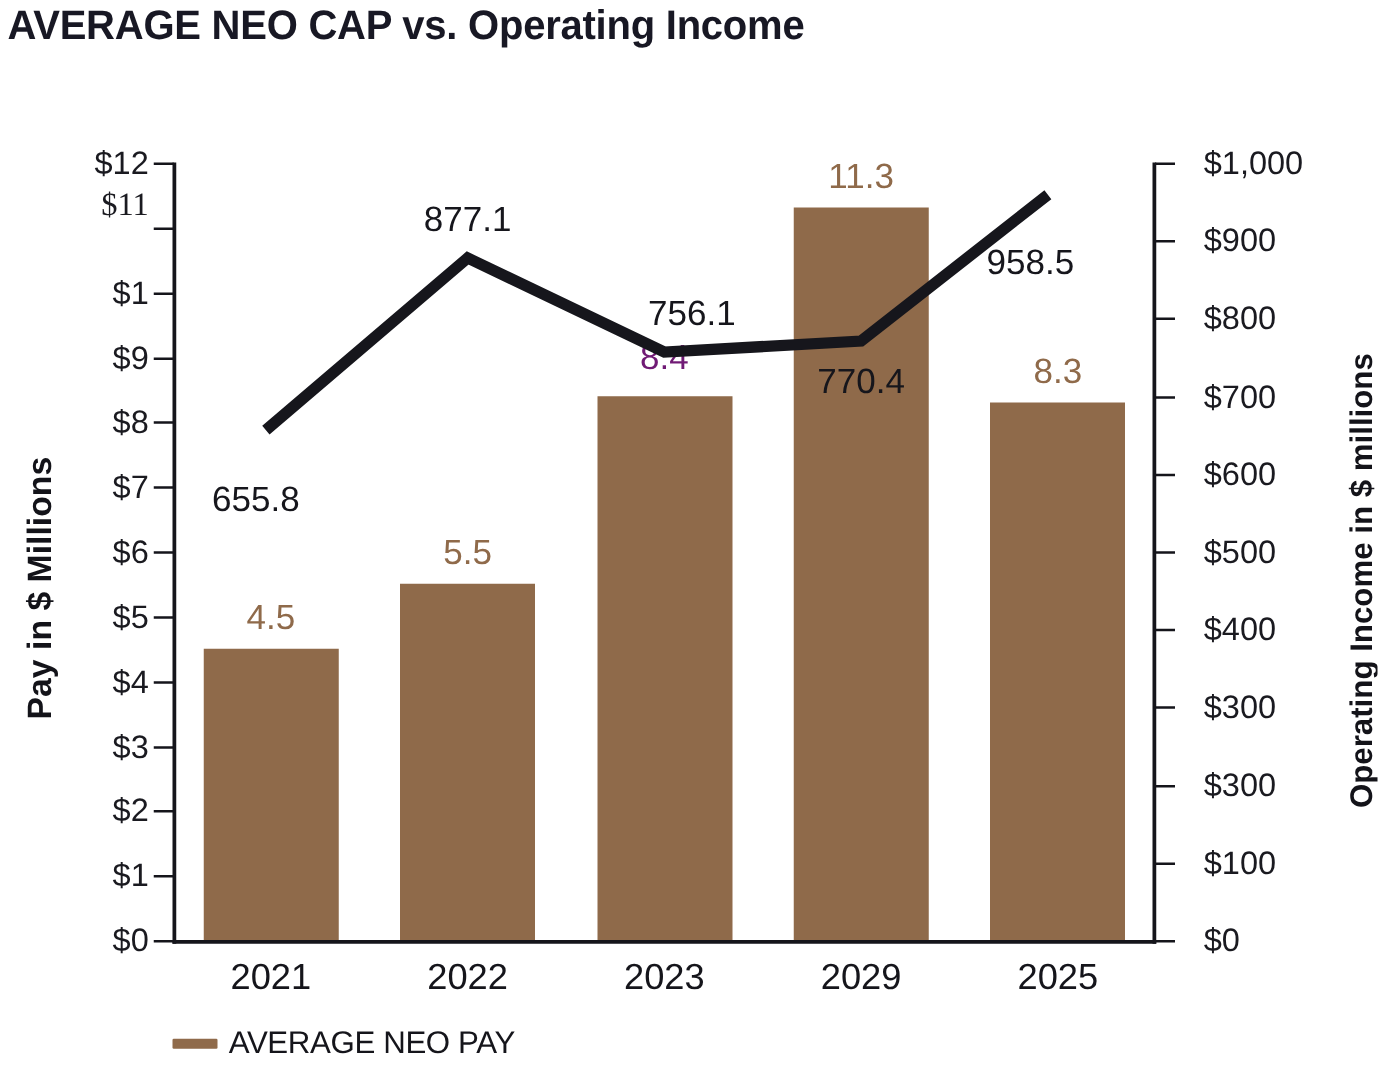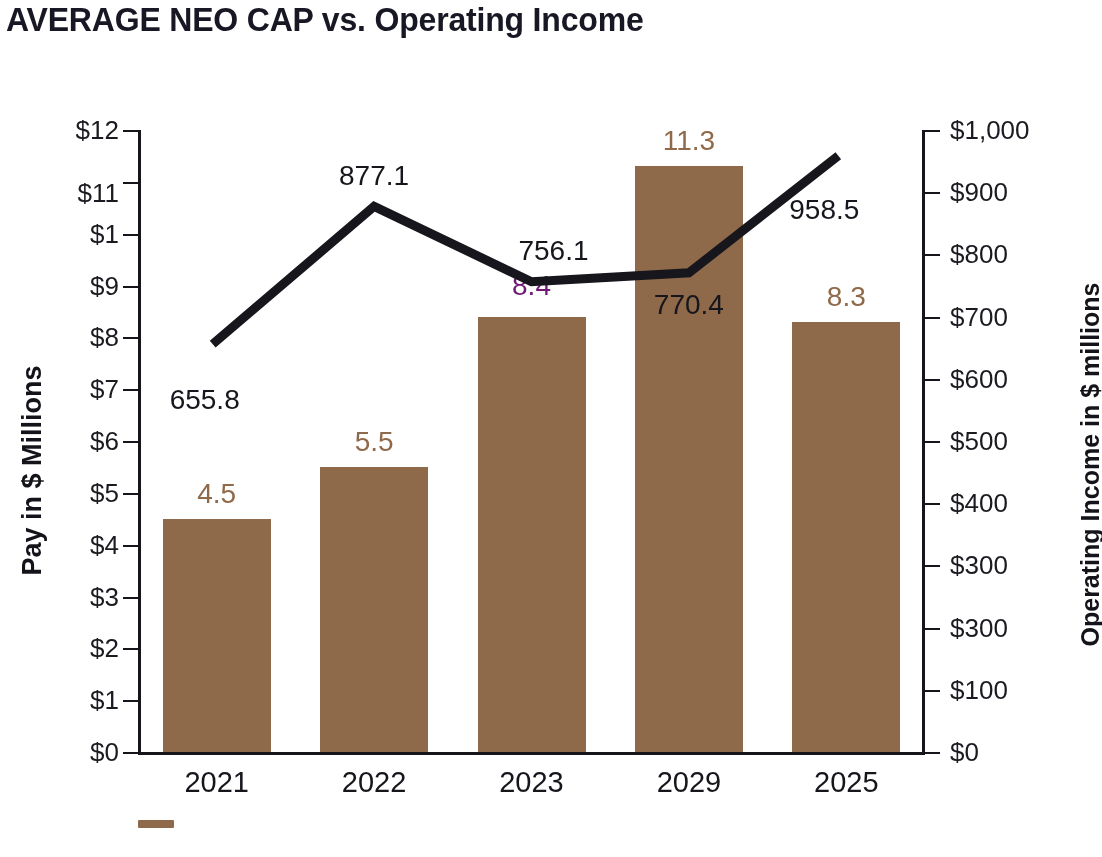--- a/index.html
+++ b/index.html
@@ -74,21 +74,21 @@
   .tick-right { left: 786px; width: 16px; }
 
   .tick-label {
     position: absolute;
     font-size: 26px;
     color: #1a1a20;
     white-space: nowrap;
     line-height: 1;
   }
   .tick-label-left  { right: 100%; margin-right: 19px; text-align: right; transform: translateY(-50%); }
-  .tick-label-right { left: 100%;  margin-left: 6px;  text-align: left;  transform: translateY(-50%); }
+  .tick-label-right { left: 100%;  margin-left: 19px;  text-align: left;  transform: translateY(-50%); }
 
   
   .bar {
     position: absolute;
     bottom: 3px;
   }
   .bar-label {
     position: absolute;
     font-size: 28px;
     color: #8f6a4a;
@@ -182,21 +182,21 @@
       <div class="tick-label tick-label-left" style="top: 311px; left: 0px; right: auto; transform: translate(-100%, -50%); margin-left: -19px;">$6</div>
       <div class="tick tick-left" style="top: 259.167px;"></div>
       <div class="tick-label tick-label-left" style="top: 259.167px; left: 0px; right: auto; transform: translate(-100%, -50%); margin-left: -19px;">$7</div>
       <div class="tick tick-left" style="top: 207.333px;"></div>
       <div class="tick-label tick-label-left" style="top: 207.333px; left: 0px; right: auto; transform: translate(-100%, -50%); margin-left: -19px;">$8</div>
       <div class="tick tick-left" style="top: 155.5px;"></div>
       <div class="tick-label tick-label-left" style="top: 155.5px; left: 0px; right: auto; transform: translate(-100%, -50%); margin-left: -19px;">$9</div>
       <div class="tick tick-left" style="top: 103.667px;"></div>
       <div class="tick-label tick-label-left" style="top: 103.667px; left: 0px; right: auto; transform: translate(-100%, -50%); margin-left: -19px;">$1</div>
       <div class="tick tick-left" style="top: 51.8333px;"></div>
-      <div class="tick-label tick-label-left" style="top: 63px; left: 0px; right: auto; transform: translate(-100%, -50%); margin-left: -19px;">$11</div>
+      <div class="tick-label tick-label-left" style="top: 34px; left: 0px; right: auto; transform: translate(-100%, -50%); margin-left: -19px; font-family: Liberation Serif, serif;">$11</div>
       <div class="tick tick-left" style="top: 0px;"></div>
       <div class="tick-label tick-label-left" style="top: 0px; left: 0px; right: auto; transform: translate(-100%, -50%); margin-left: -19px;">$12</div>
     </div>
   <div id="ticks-right">
       <div class="tick tick-right" style="top: 622px;"></div>
       <div class="tick-label tick-label-right" style="top: 622px; left: 806px;">$0</div>
       <div class="tick tick-right" style="top: 559.8px;"></div>
       <div class="tick-label tick-label-right" style="top: 559.8px; left: 806px;">$100</div>
       <div class="tick tick-right" style="top: 497.6px;"></div>
       <div class="tick-label tick-label-right" style="top: 497.6px; left: 806px;">$300</div>
@@ -249,14 +249,15 @@
       <div class="cat-label" style="left: 166.1px; width: 140px;">2022</div>
       <div class="cat-label" style="left: 323.5px; width: 140px;">2023</div>
       <div class="cat-label" style="left: 480.9px; width: 140px;">2029</div>
       <div class="cat-label" style="left: 638.3px; width: 140px;">2025</div>
     </div>
 </div>
 
 <div id="legend">
     <div class="legend-item" style="left: 0px; top: 0px;">
       <span class="legend-swatch" style="background: rgb(143, 106, 74);"></span>
+      <span class="legend-text">AVERAGE NEO PAY</span>
     </div>
   </div>
 
 </body></html>

